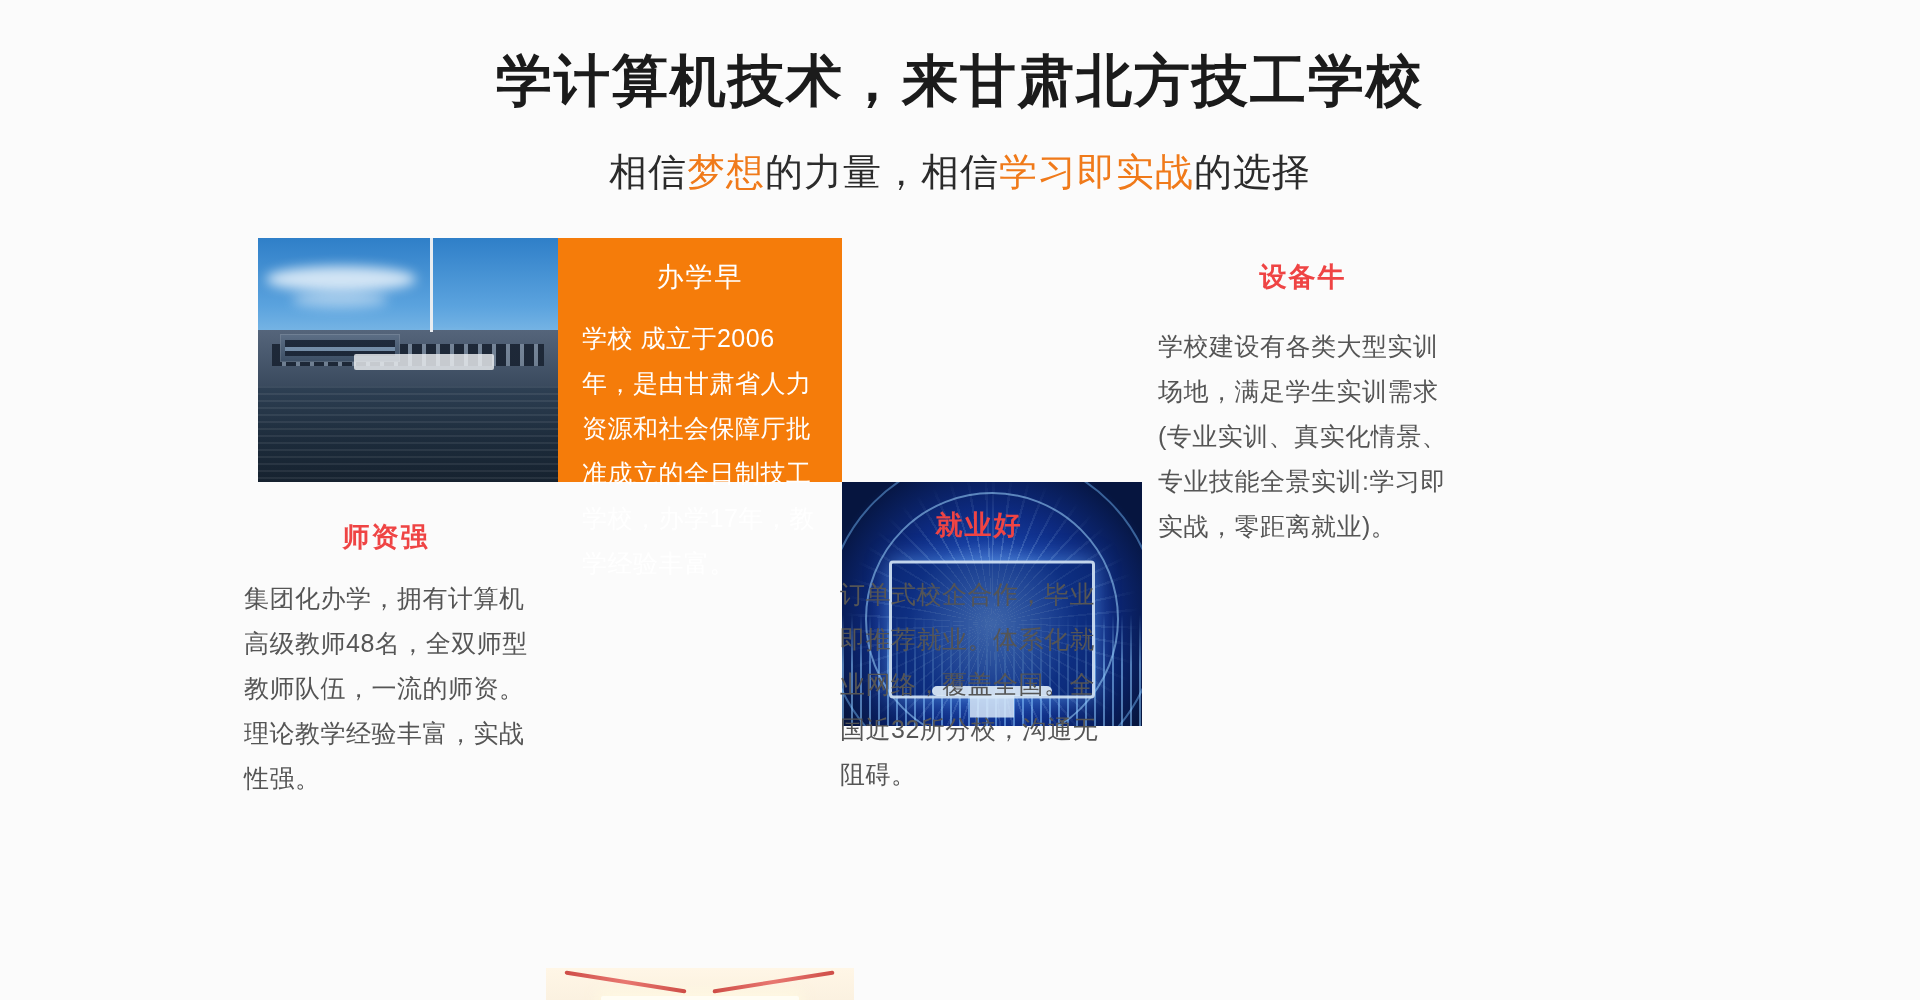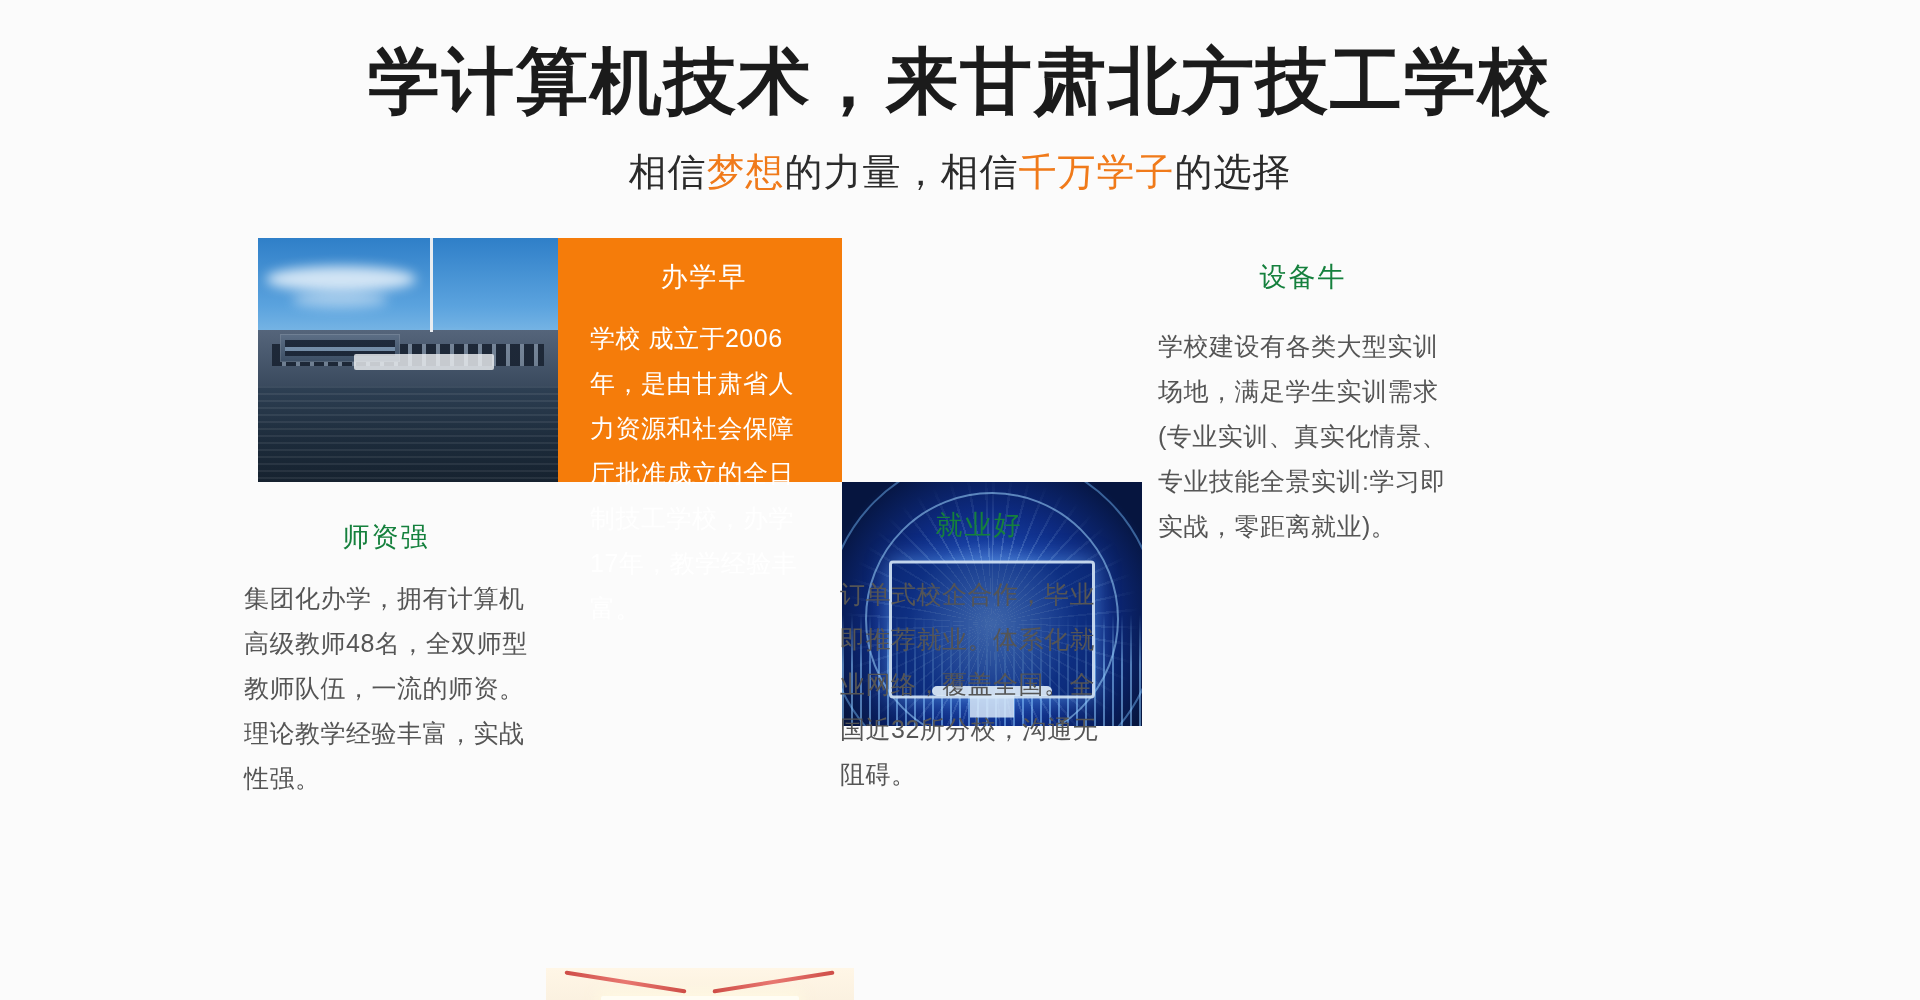--- a/index.html
+++ b/index.html
@@ -10,43 +10,43 @@
     font-family:"Liberation Sans","DejaVu Sans",sans-serif;
     overflow:hidden;
     position:relative;
   }
   .stage{position:relative;width:1920px;height:1000px;background:#fbfbfb;}
 
   
   .hero-title{
     position:absolute;left:0;top:38px;width:1920px;
     text-align:center;
-    font-size:72px;line-height:86px;font-weight:700;
+    font-size:56px;line-height:86px;font-weight:700;
     color:#1b1b1b;letter-spacing:2px;
     white-space:nowrap;
   }
   .hero-sub{
     position:absolute;left:0;top:148px;width:1920px;
     text-align:center;
     font-size:38px;line-height:48px;font-weight:400;
     color:#2b2b2b;letter-spacing:1px;
     white-space:nowrap;
   }
   .hl{color:#f07a1a;margin-top:12px;}
 
   
   .grid{position:absolute;left:258px;top:238px;width:1448px;height:700px;}
   .cell{position:absolute;box-sizing:border-box;}
 
   
   .txt-cell{display:block;}
   .cell-head{
     text-align:center;
-    font-size:27px;line-height:34px;font-weight:400;
-    color:#15803d;letter-spacing:2px;
+    font-size:27px;line-height:34px;font-weight:700;
+    color:#ef4444;letter-spacing:2px;
   }
   .cell-body{
     font-size:25px;line-height:45px;font-weight:400;
     color:#555;letter-spacing:0.5px;
   }
   .orange-cell{background:#f57c0a;}
   .orange-cell .cell-head{color:#ffffff;font-weight:400;letter-spacing:2px;}
   .orange-cell .cell-body{color:#ffffff;}
 
   
@@ -177,39 +177,39 @@
   }
 </style>
 </head>
 <body>
 
 <div class="stage">
 
   <div class="hero-title">学计算机技术，来甘肃北方技工学校</div>
 
   <div class="hero-sub">
-    <span>相信</span><span class="hl">梦想</span><span>的力量，相信</span><span class="hl">千万学子</span><span>的选择</span>
+    <span>相信</span><span class="hl">梦想</span><span>的力量，相信</span><span class="hl">学习即实战</span><span>的选择</span>
   </div>
 
   <div class="grid">
 
     <div class="cell photo ph-building" style="left:0px;top:0px;width:300px;height:244px;">
       <div class="cloud c1"></div>
       <div class="cloud c2"></div>
       <div class="cloud c3"></div>
       <div class="cloud c4"></div>
       <div class="water"></div>
       <div class="podium"></div>
       <div class="tower"></div>
       <div class="block"></div>
       <div class="flag"></div>
       <div class="sign"></div>
     </div>
 
-    <div class="cell txt-cell orange-cell" style="left:300px;top:0px;width:284px;height:244px;padding:22px 24px 0 32px;">
+    <div class="cell txt-cell orange-cell" style="left:300px;top:0px;width:284px;height:244px;padding:22px 24px 0 24px;">
       <div class="cell-head">办学早</div>
       <div class="cell-body" style="margin-top:22px;">学校 成立于2006年，是由甘肃省人力资源和社会保障厅批准成立的全日制技工学校，办学17年，教学经验丰富。</div>
     </div>
 
     <div class="cell photo ph-tech" style="left:584px;top:0px;width:300px;height:244px;">
       <div class="beams"></div>
       <div class="glow"></div>
       <div class="ring r3"></div>
       <div class="ring r1"></div>
       <div class="ring r2"></div>

